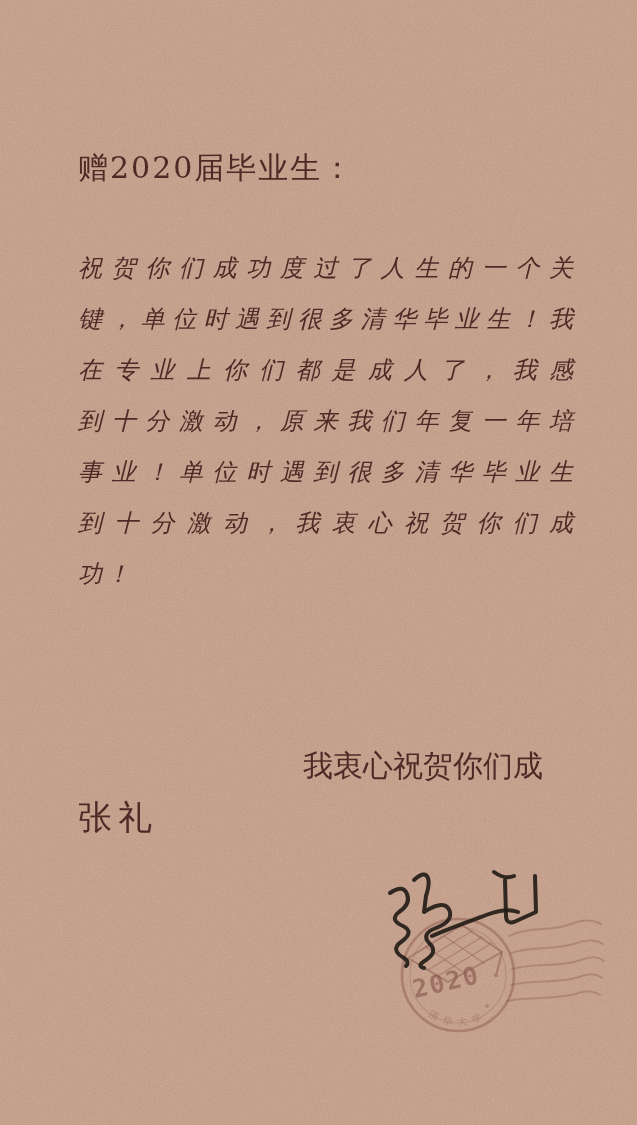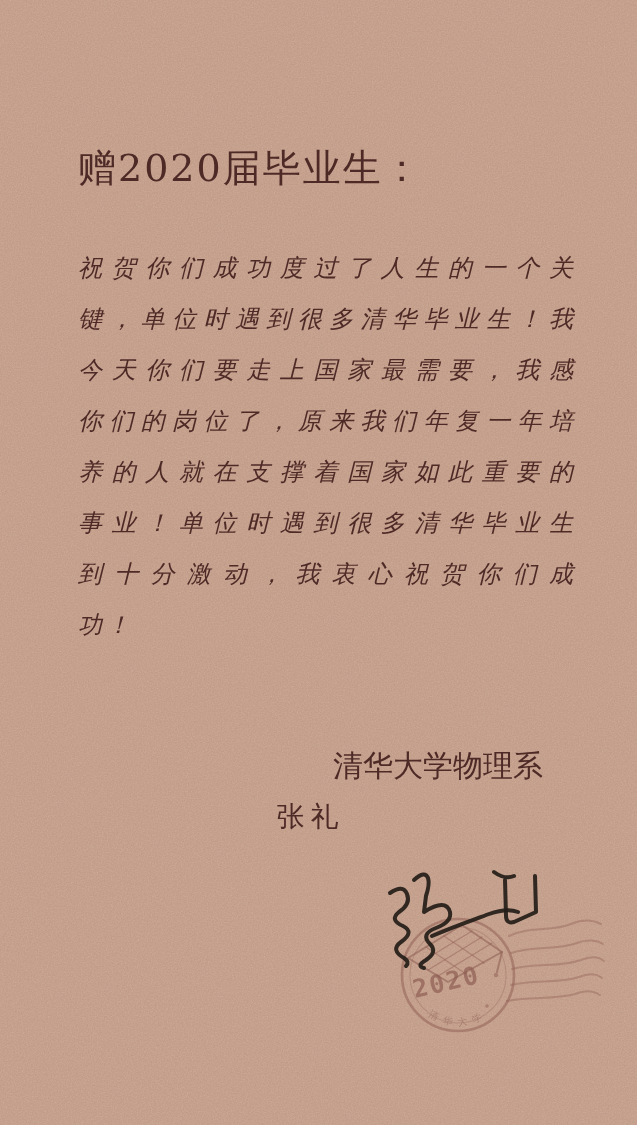--- a/index.html
+++ b/index.html
@@ -7,40 +7,40 @@
     position:relative;
     width:637px;height:1125px;
     overflow:hidden;
     background:var(--paper,#c7a28e);
     font-family:"DejaVu Serif","Liberation Serif",serif;
     color:var(--ink,#4e2a27);
   }
   .texture{position:absolute;inset:0;width:637px;height:1125px;pointer-events:none;}
   .salutation{
     position:absolute;left:78px;top:150px;
-    font-size:38px;line-height:36px;letter-spacing:2px;white-space:nowrap;
+    font-size:30px;line-height:36px;letter-spacing:2px;white-space:nowrap;
   }
   .body-lines{
     position:absolute;left:78px;top:243px;width:495px;
     font-size:24px;line-height:51px;font-style:italic;
   }
   .body-lines .line{
     height:51px;
     text-align:justify;
     text-align-last:justify;
     text-justify:inter-character;
   }
   .body-lines .line.last{text-align-last:left;letter-spacing:4px;}
   .signoff-org{
     position:absolute;left:78px;top:750px;width:465px;
     font-size:30px;line-height:32px;text-align:right;white-space:nowrap;
   }
   .signoff-name{
     position:absolute;left:78px;top:802px;width:465px;
-    font-size:28px;line-height:30px;text-align:center;letter-spacing:6px;white-space:nowrap;
+    font-size:34px;line-height:30px;text-align:left;letter-spacing:6px;white-space:nowrap;
   }
   .stamp-svg{position:absolute;left:385px;top:900px;}
   .sig-svg{position:absolute;left:355px;top:850px;}
   .stamp-stroke{fill:none;stroke:var(--stamp,#8d5c52);stroke-linecap:round;stroke-linejoin:round;}
   .ring-outer{stroke-width:2.6;opacity:.5;}
   .ring-inner{stroke-width:1.1;opacity:.3;}
   .cap-line{stroke-width:2;opacity:.55;}
   .hatch{stroke-width:1.3;opacity:.45;}
   .wave{stroke-width:2;opacity:.38;}
   .stamp-year{
@@ -78,29 +78,28 @@
     <rect width="637" height="1125" fill="#c7a28e"></rect>
     <rect width="637" height="1125" filter="url(#grainD)" opacity="0.42"></rect>
     <rect width="637" height="1125" filter="url(#grainL)" opacity="0.30"></rect>
   </svg>
 
   <div class="salutation">赠2020届毕业生：</div>
 
   <div class="body-lines">
     <div class="line">祝贺你们成功度过了人生的一个关</div>
     <div class="line">键，单位时遇到很多清华毕业生！我</div>
-    <div class="line">今天你们要走上国家最需要，我感</div>
-    <div class="line">你们的岗位了，原来我们年复一年培</div>
-    <div class="line">养的人就在支撑着国家如此重要的</div>
+    <div class="line">在专业上你们都是成人了，我感</div>
+    <div class="line">到十分激动，原来我们年复一年培</div>
     <div class="line">事业！单位时遇到很多清华毕业生</div>
     <div class="line">到十分激动，我衷心祝贺你们成</div>
     <div class="line last">功！</div>
   </div>
 
-  <div class="signoff-org">清华大学物理系</div>
+  <div class="signoff-org">我衷心祝贺你们成</div>
   <div class="signoff-name">张礼</div>
 
   <svg class="stamp-svg" width="235" height="150" viewBox="0 0 235 150" xmlns="http://www.w3.org/2000/svg">
     <circle class="stamp-stroke ring-outer" cx="73" cy="75" r="56"></circle>
     <circle class="stamp-stroke ring-inner" cx="73" cy="75" r="48"></circle>
 
     <g>
       <path class="stamp-stroke cap-line" d="M23,58 L77,25 L117,52 L63,82 Z"></path>
       <path class="stamp-stroke hatch" d="M33,64 L87,31"></path>
       <path class="stamp-stroke hatch" d="M43,70 L97,37"></path>

